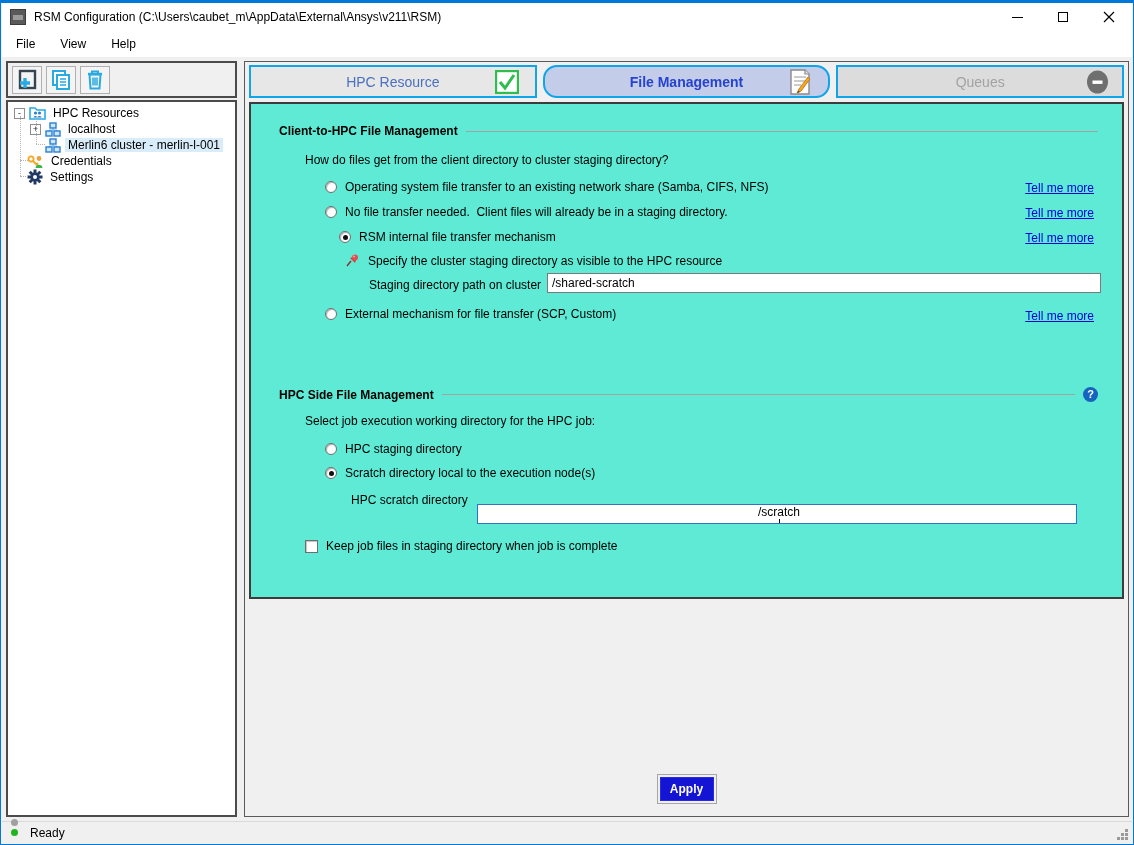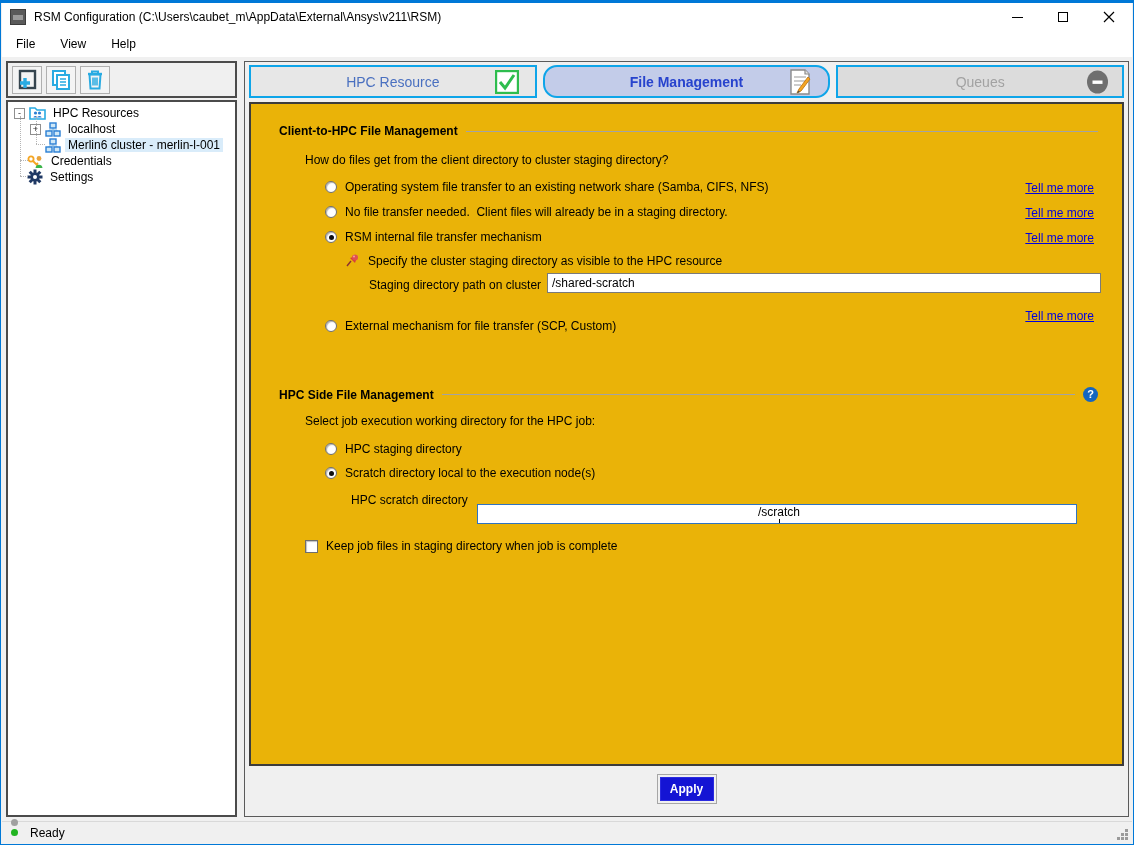--- a/index.html
+++ b/index.html
@@ -35,21 +35,21 @@
   .connector{position:absolute;border-color:#b5b5b5 !important;}
   
   .rpanel{position:absolute;left:242px;top:2px;right:3px;bottom:4px;border:1px solid #5a5a5a;background:#f0f0f0;}
   .tabs{position:absolute;top:3px;left:4px;right:4px;height:33px;display:flex;gap:6px;}
   .tab{flex:1;border:2px solid #0ea5e9;position:relative;display:flex;align-items:center;justify-content:center;font-size:14px;}
   .tab-complete{background:#e7e7e7;color:#4a70c0;}
   .tab-active{background:#c3cce9;color:#2743cd;font-weight:bold;border-radius:14px;}
   .tab-disabled{background:#dcdcdc;color:#a2a2a2;}
   .tab-icon{position:absolute;right:16px;top:50%;transform:translateY(-50%);display:flex;}
   
-  .content{position:absolute;top:40px;left:4px;right:4px;height:664px;border:2px solid #3c3c3c;background:#eab308;}
+  .content{position:absolute;top:40px;left:4px;right:4px;height:497px;border:2px solid #3c3c3c;background:#5eead4;}
   .sec-head{position:absolute;left:28px;right:24px;display:flex;align-items:center;gap:8px;font-weight:bold;font-size:12px;}
   .hline{flex:1;height:1px;background:#a3a3a3;}
   .plain{position:absolute;white-space:pre;}
   .radio{width:12px;height:12px;border-radius:50%;background:#fff;border:1px solid #6e6e6e;box-shadow:inset 1px 1px 1px rgba(0,0,0,.3);flex:0 0 auto;}
   .radio.checked::after{content:"";display:block;width:5px;height:5px;border-radius:50%;background:#101010;margin:2.5px auto;}
   .opt{position:absolute;display:flex;align-items:center;gap:8px;white-space:pre;}
   .tlink{position:absolute;right:28px;color:#0000e0;text-decoration:underline;white-space:nowrap;}
   .tinput{background:#fff;border:1px solid #7a7a7a;height:20px;display:flex;align-items:center;padding-left:4px;position:absolute;font-size:12px;}
   .tinput.focused{border:1px solid #2f73c2;}
   .caret{width:1px;height:13px;background:#000;margin-left:1px;}
@@ -235,42 +235,42 @@
           <span>Operating system file transfer to an existing network share (Samba, CIFS, NFS)</span>
         </div>
         <a class="tlink" style="top:77px;" href="#">Tell me more</a>
 
         <div class="opt" style="left:74px;top:101px;">
           <div class="radio"></div>
           <span>No file transfer needed.  Client files will already be in a staging directory.</span>
         </div>
         <a class="tlink" style="top:102px;" href="#">Tell me more</a>
 
-        <div class="opt" style="left:74px;top:126px;">
+        <div class="opt" style="left:88px;top:126px;">
           <div class="radio checked"></div>
           <span>RSM internal file transfer mechanism</span>
         </div>
         <a class="tlink" style="top:127px;" href="#">Tell me more</a>
 
         <div class="opt" style="left:94px;top:149px;">
           <svg width="15" height="15" viewBox="0 0 15 15">
             <path d="M2 13 L6 8" stroke="#8a3030" stroke-width="1.4"></path>
             <path d="M5 5 L10 10 L11.5 5.5 L9.5 3.5 Z" fill="#d43c3c"></path>
             <circle cx="10" cy="4.5" r="3" fill="#e05050"></circle>
             <circle cx="9" cy="3.6" r="1" fill="#f2a0a0"></circle>
           </svg>
           <span>Specify the cluster staging directory as visible to the HPC resource</span>
         </div>
 
         <div class="plain" style="left:118px;top:174px;">Staging directory path on cluster</div>
         <div class="tinput" style="left:296px;top:169px;width:554px;">
           <span>/shared-scratch</span>
         </div>
 
-        <div class="opt" style="left:74px;top:215px;text-align:right;">
+        <div class="opt" style="left:74px;top:203px;text-align:right;">
           <div class="radio"></div>
           <span>External mechanism for file transfer (SCP, Custom)</span>
         </div>
         <a class="tlink" style="top:205px;" href="#">Tell me more</a>
 
         <div class="sec-head" style="top:283px;">
           <span>HPC Side File Management</span>
           <div class="hline"></div>
           <div class="qicon">?</div>
         </div>

